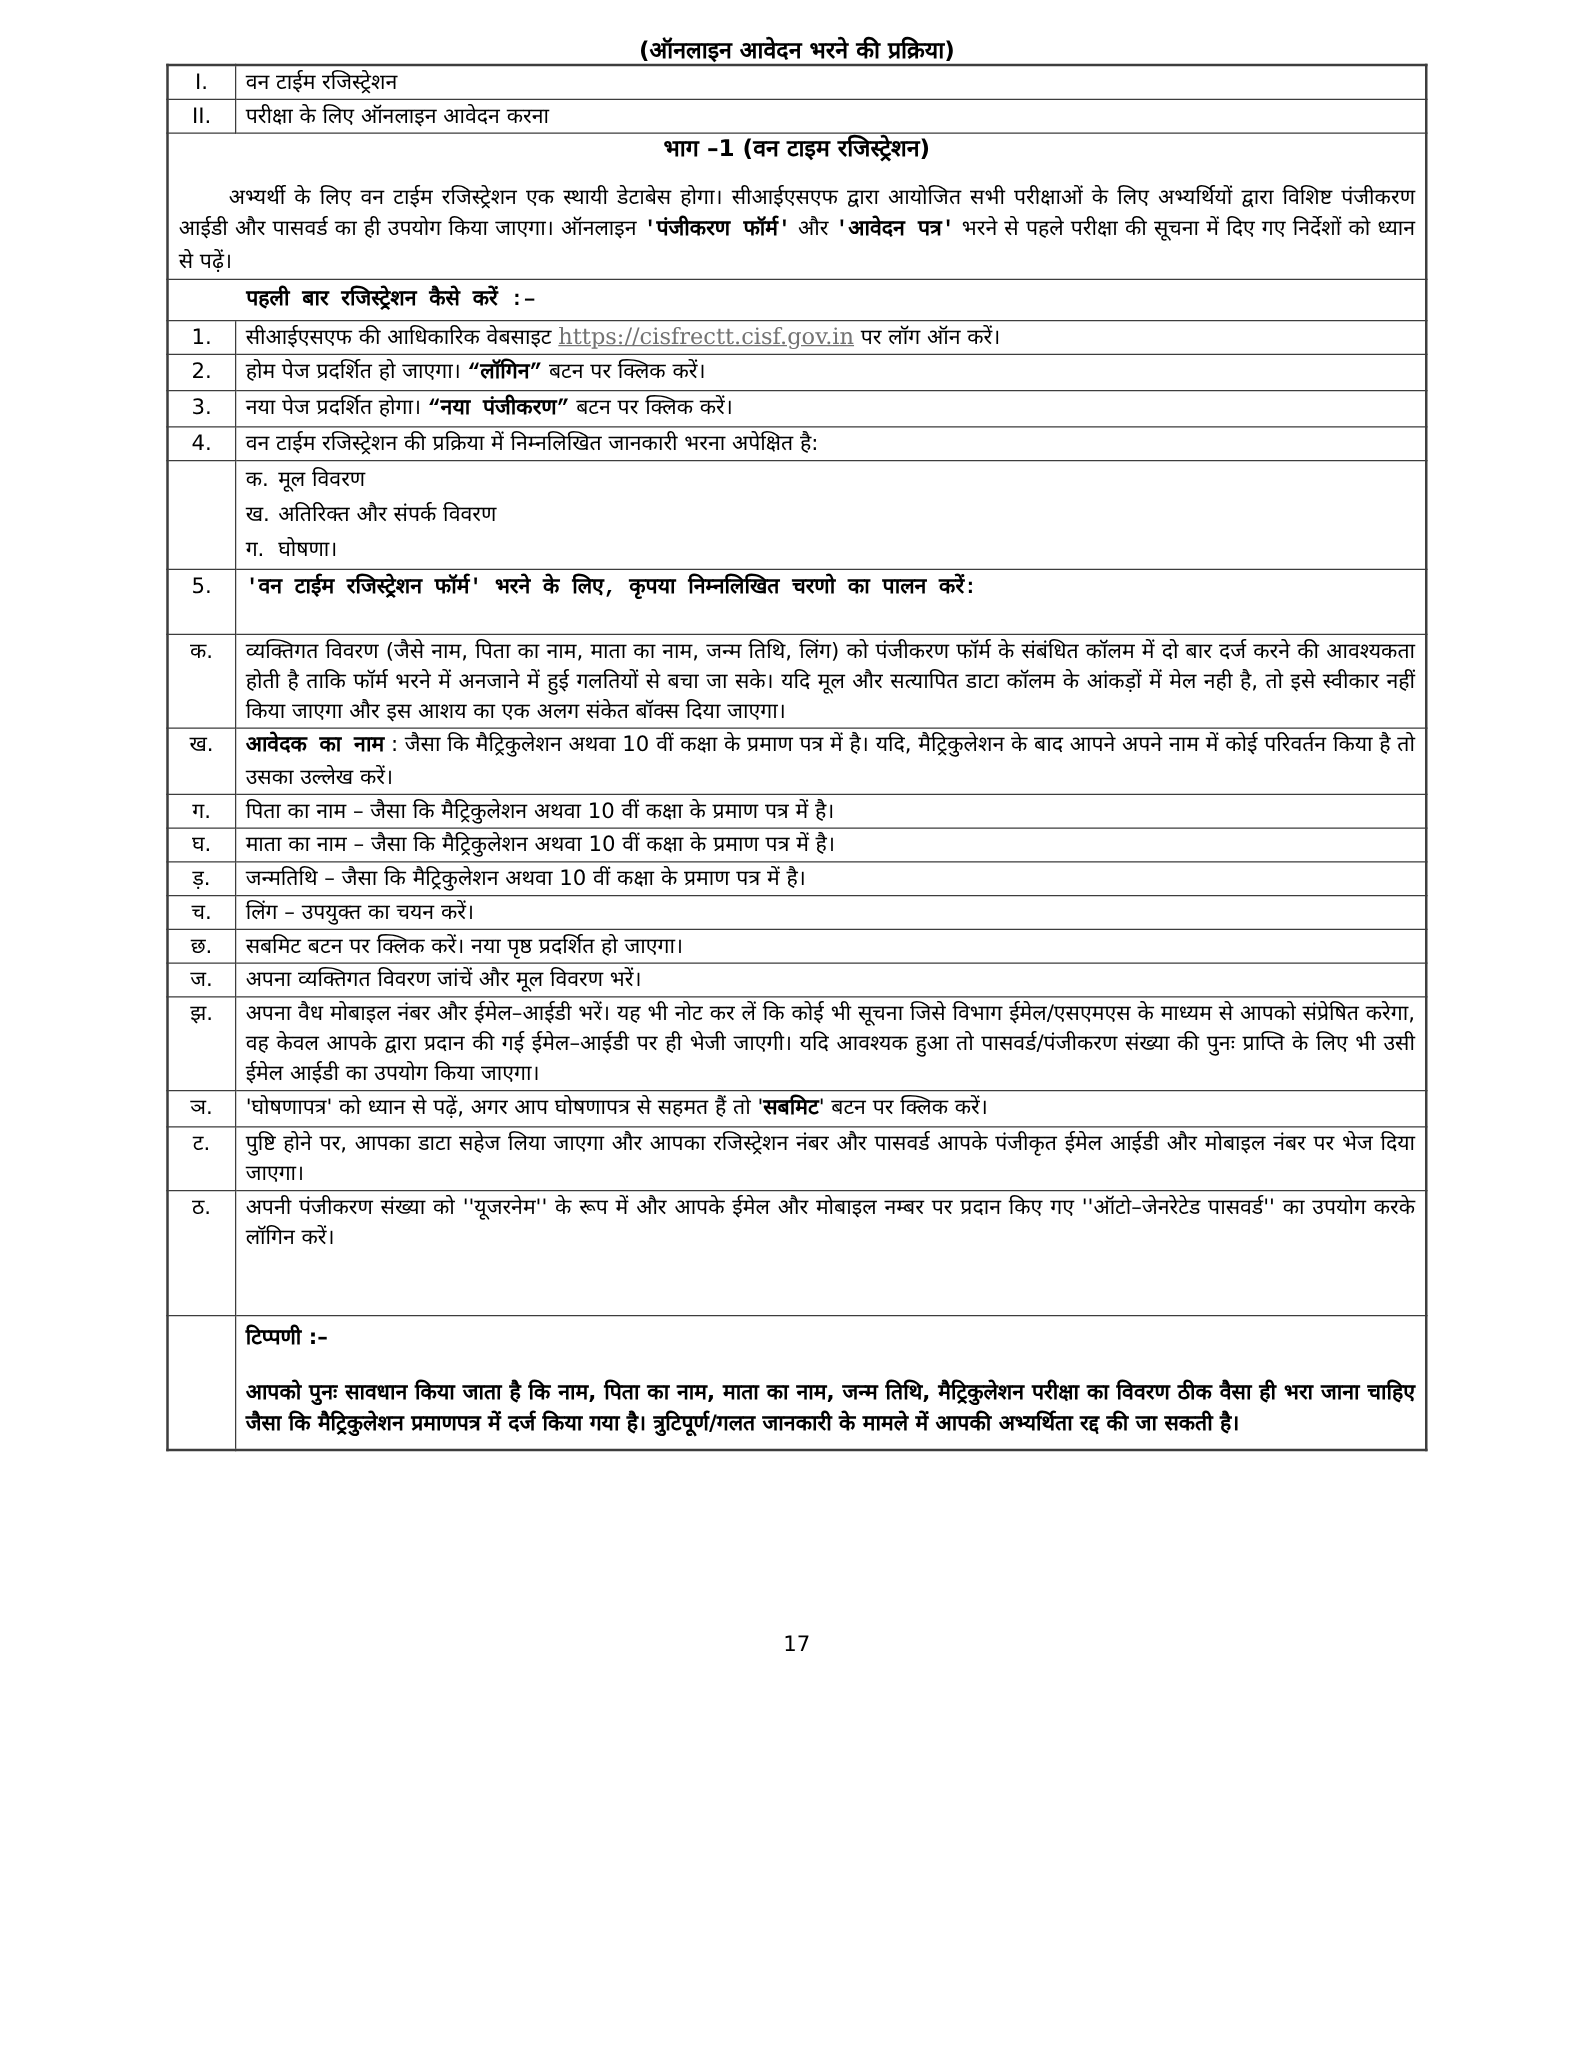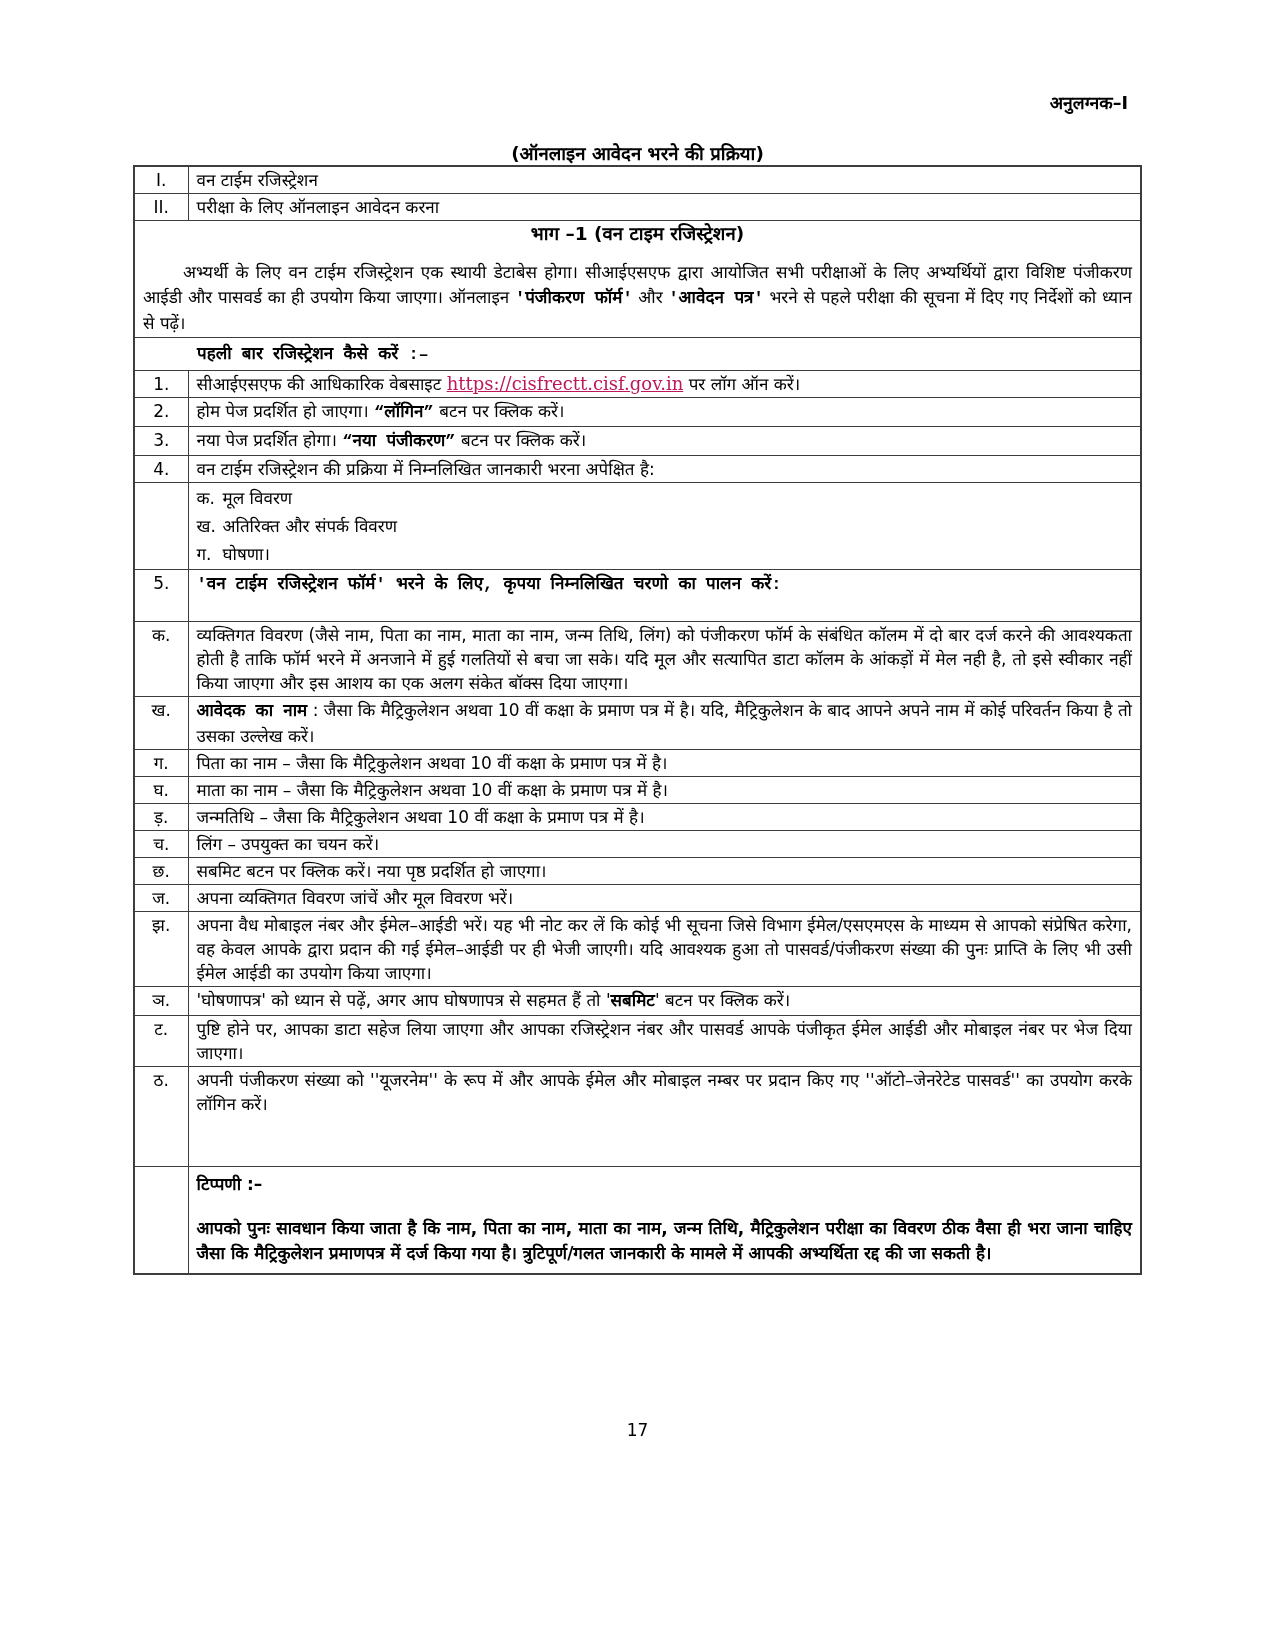--- a/index.html
+++ b/index.html
@@ -18,38 +18,37 @@
     margin-left:133px;width:1009px;
     border:2px solid #3d3d3d;
   }
   table.proc td{
     border:1px solid #3d3d3d;vertical-align:top;
     padding:1px 8px;line-height:24px;
   }
   td.num{text-align:center;padding:1px 2px;}
   td.content{text-align:justify;margin-left:16px;}
   .b{font-weight:bold;font-family:Liberation Mono, monospace;}
-  a.url{font-family:"DejaVu Serif",serif;font-size:18px;color:#be185d;text-decoration:underline;cursor:pointer;}
+  a.url{font-family:"DejaVu Serif",serif;font-size:18px;color:#737373;text-decoration:underline;cursor:pointer;}
   tr.first-reg td{padding:3px 8px 3px 62px;}
   tr.pad-lg td.content{padding-bottom:24px;}
   tr.pad-xl td.content{padding-bottom:50px;}
   td.part1-cell{padding:24px 10px 14px 8px;}
   .part1-heading{text-align:center;font-weight:bold;font-size:18.5px;margin-bottom:14px;}
   .part1-para{text-align:justify;text-indent:40px;line-height:25px;}
   .sublist-line{line-height:28px;}
   .sublist-line .mk{display:inline-block;min-width:26px;}
   .note-label{font-weight:bold;margin:4px 0 20px 0;}
   .note-para{font-weight:bold;text-align:justify;line-height:25px;margin-bottom:6px;}
   .pagenum{margin-top:145px;text-align:center;font-size:17px;}
 </style>
 </head>
 <body>
 
 <div class="page">
-  <div class="annexure">अनुलग्नक–I</div>
   <div class="doc-title">(ऑनलाइन आवेदन भरने की प्रक्रिया)</div>
 
   <table class="proc">
     <colgroup>
         <col style="width:54px">
         <col>
       </colgroup>
     <tbody id="table-body">
         <tr>
           <td class="num">I.</td>

